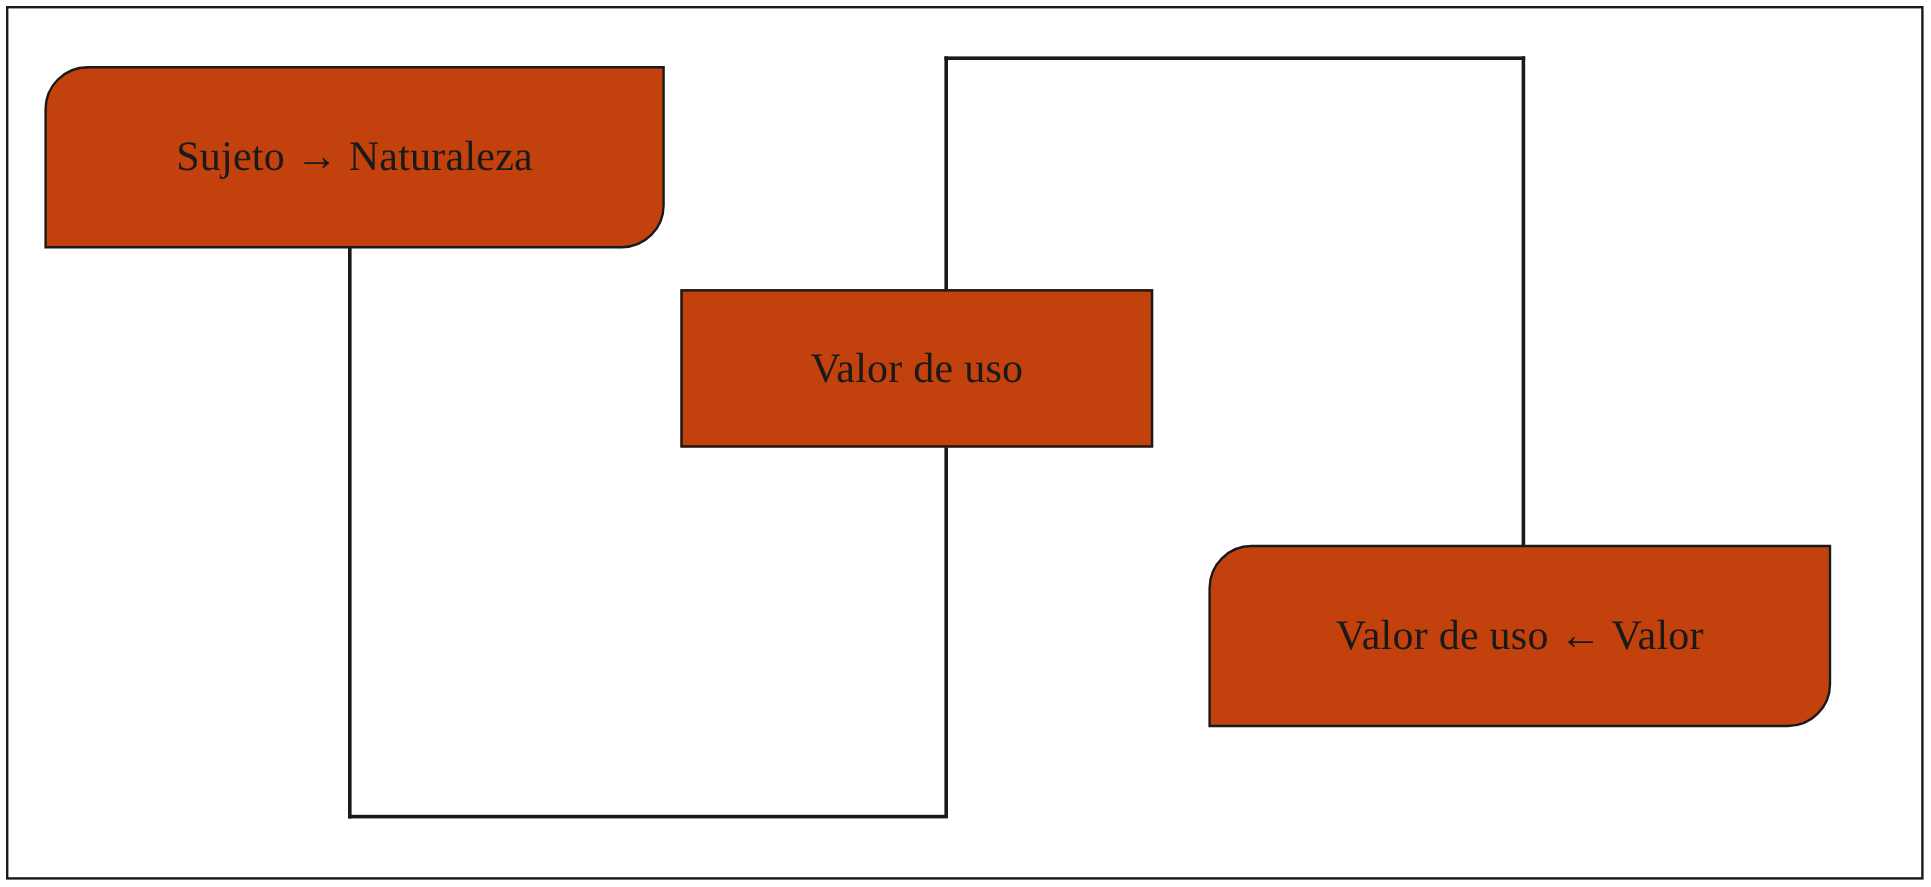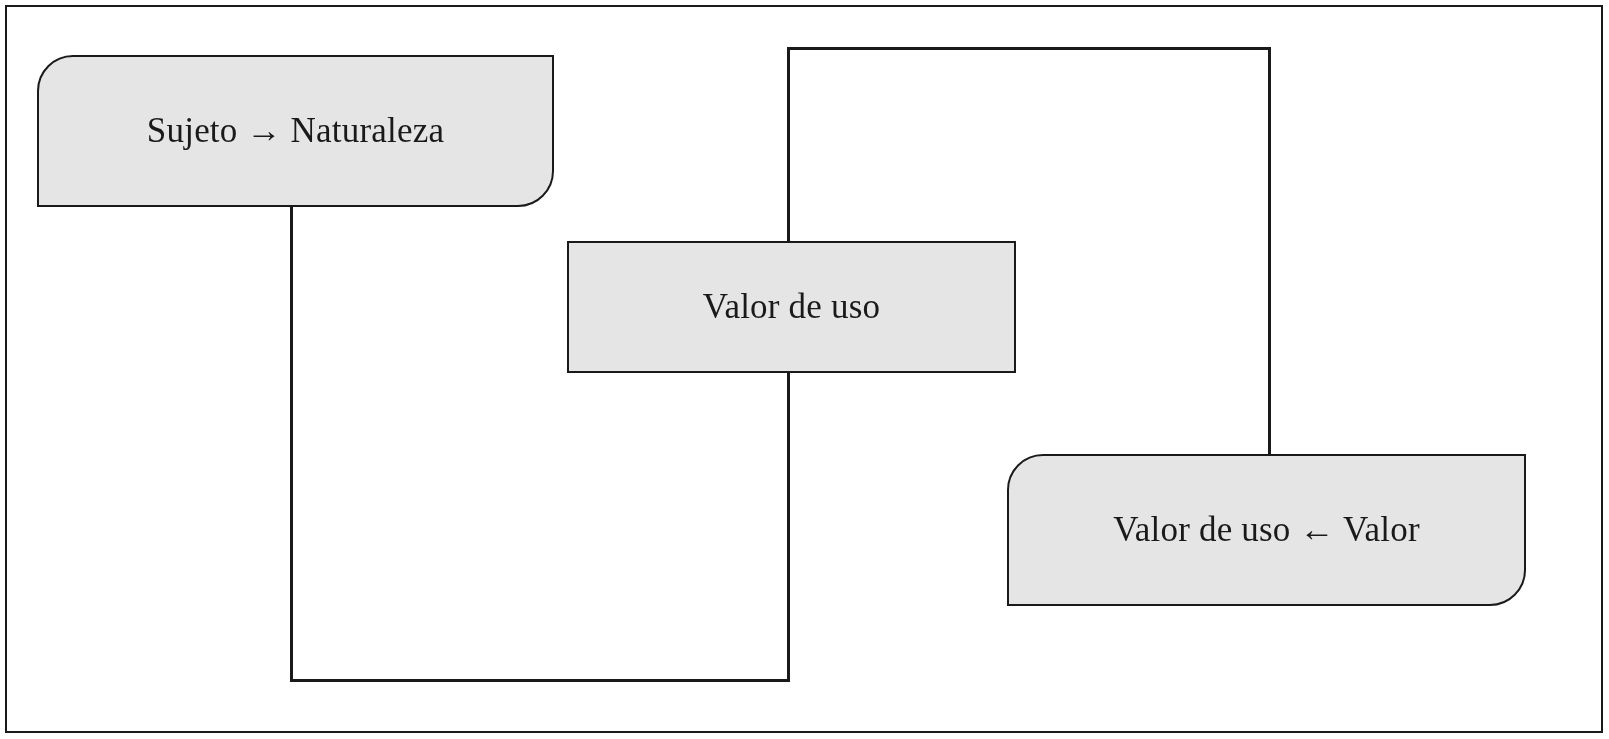--- a/index.html
+++ b/index.html
@@ -49,21 +49,21 @@
   
   #conn-h-top   { left: 787px; top: 47px;   width: 484px; }
   
   #conn-v-right { left: 1268px; top: 47px;  height: 417px; }
 
   
   .node {
     position: absolute;
     box-sizing: border-box;
     border: 2px solid #1a1a1a;
-    background: #e5e5e5;
+    background: #c2410c;
     display: flex;
     align-items: center;
     justify-content: center;
     text-align: center;
   }
   .node-label {
     font-size: 35px;
     line-height: 1.15;
     letter-spacing: 0.2px;
     white-space: nowrap;
@@ -79,21 +79,21 @@
 
   #node-sujeto-naturaleza {
     left: 37px;
     top: 55px;
     width: 517px;
     height: 152px;
   }
   #node-valor-de-uso {
     left: 567px;
     top: 241px;
-    width: 449px;
+    width: 394px;
     height: 132px;
   }
   #node-valor-de-uso-sujeto {
     left: 1007px;
     top: 454px;
     width: 519px;
     height: 152px;
   }
 </style>
 </head>

